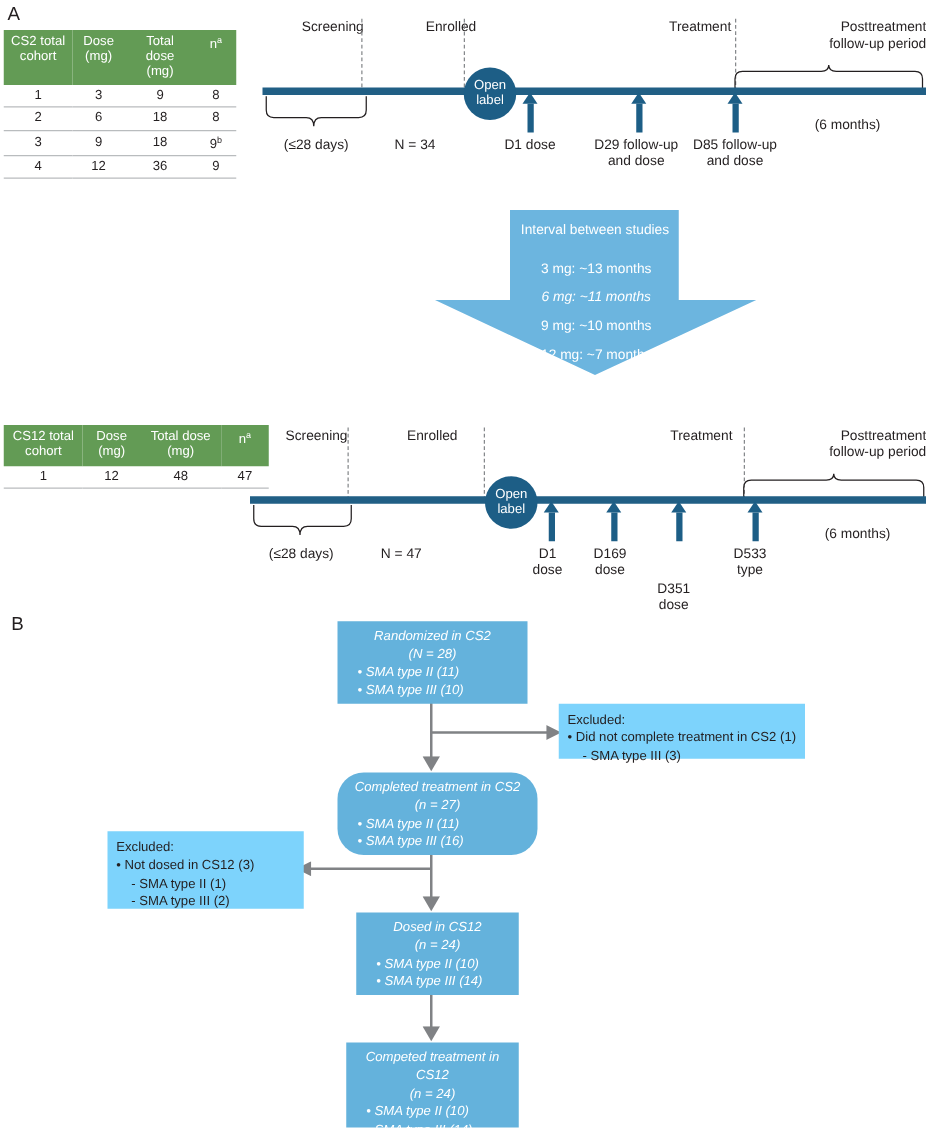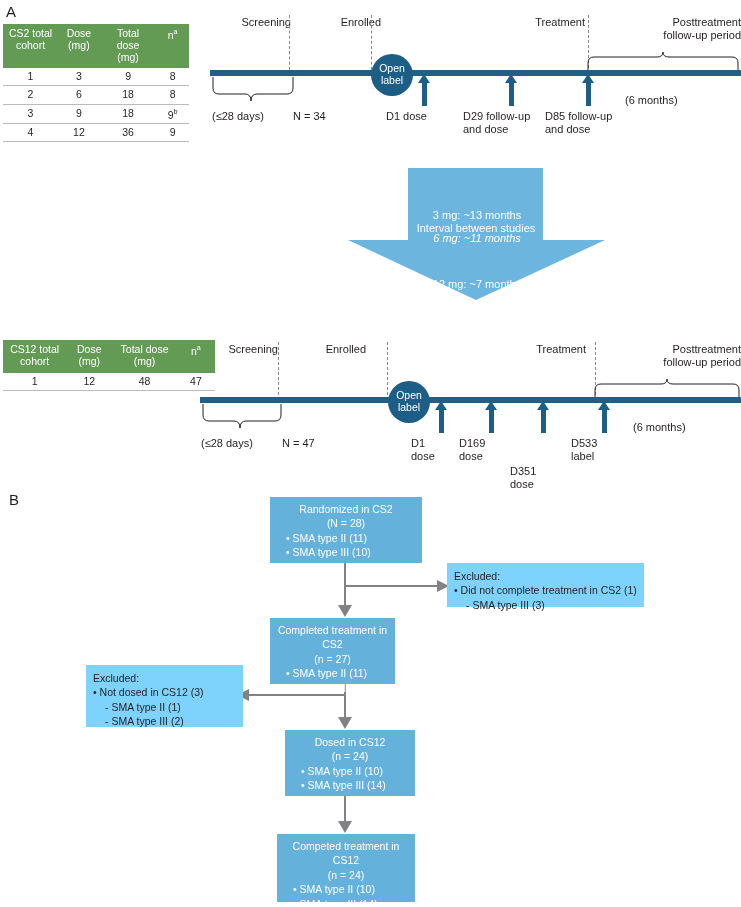--- a/index.html
+++ b/index.html
@@ -17,33 +17,33 @@
       padding:4px 5px 5px 5px;line-height:1.12;text-align:center;vertical-align:top;}
   .dtable tbody td{padding:2px 5px;text-align:center;border-bottom:1px solid #b9bcbe;
       font-size:10.5px;line-height:1.25;}
   .dtable tbody tr:last-child td{border-bottom:1px solid #b9bcbe;}
   .dtable .sup{font-size:7.2px;vertical-align:super;}
 
   
   .tl-bar{background:#215f85;height:6px;}
   .tl-dash{border-left:1px dashed #86898c;width:0;}
   .tl-label{font-size:11px;color:#231f20;text-align:right;line-height:1.18;}
-  .tl-sub{font-size:11px;color:#231f20;text-align:left;line-height:1.18;}
+  .tl-sub{font-size:11px;color:#231f20;text-align:center;line-height:1.18;}
   .openlabel{background:#1d5e86;color:#ffffff;border-radius:50%;
       display:flex;align-items:center;justify-content:center;text-align:center;
       font-size:10.5px;line-height:1.1;}
 
   
   .up-arrow{width:0;height:0;}
   .interval-title{font-size:11px;color:#ffffff;text-align:center;line-height:1.2;}
   .interval-line{font-size:11px;color:#ffffff;text-align:center;line-height:1.55;}
 
   
   .fbox{background:#64b2dc;color:#ffffff;font-size:10.5px;line-height:1.38;
-        box-sizing:border-box;padding:5px 6px 5px 6px;}
+        box-sizing:border-box;padding:5px 6px 5px 6px;font-style:italic;}
   .fbox .ttl{display:block;text-align:center;}
   .fbox .sub{display:block;text-align:center;}
   .fbox .bul{display:block;text-align:left;padding-left:10px;}
   .gbox{background:#7dd3fc;color:#231f20;font-size:10.5px;line-height:1.36;
         box-sizing:border-box;padding:6px 7px;}
   .gbox .hd{display:block;}
   .gbox .b1{display:block;}
   .gbox .b2{display:block;padding-left:12px;}
   .conn{background:#808285;}
 </style>
@@ -136,23 +136,24 @@
 and dose</div>
   <div class="abs tl-sub" style="left:340px;top:98px;width:86px;white-space:pre-line;">D85 follow-up
 and dose</div>
   <div class="abs tl-sub" style="left:420px;top:82px;width:106px;">(6 months)</div>
 </div>
 
 <div class="abs" style="left:345px;top:168px;width:262px;height:133px;">
   <svg class="abs" style="left:0;top:0;" width="262" height="133" viewBox="0 0 262 133">
     <path d="M63,0 L198,0 L198,72 L260,72 L131,132 L3,72 L63,72 Z" fill="#6cb5df"></path>
   </svg>
-  <div class="abs interval-title" style="left:63px;top:10px;width:136px;margin-top:44px;">Interval between studies</div>
+  <div class="abs interval-title" style="left:63px;top:10px;width:136px;">Interval between studies</div>
   <div class="abs interval-line" style="left:44px;top:39px;width:176px;">3 mg: ~13 months</div>
   <div class="abs interval-line" style="left:44px;top:62px;width:176px;font-style:italic;">6 mg: ~11 months</div>
+  <div class="abs interval-line" style="left:44px;top:85px;width:176px;">9 mg: ~10 months</div>
   <div class="abs interval-line" style="left:44px;top:108px;width:176px;">12 mg: ~7 months</div>
 </div>
 
 <div class="abs" style="left:3px;top:340px;">
   <table class="dtable" style="width:212px;">
     <thead>
       <tr>
         <th style="width:62px;">CS12 total cohort</th>
         <th style="width:40px;">Dose (mg)</th>
         <th style="width:66px;">Total dose (mg)</th>
@@ -214,21 +215,21 @@
 
   <div class="abs tl-sub" style="left:5px;top:97px;width:80px;">(≤28 days)</div>
   <div class="abs tl-sub" style="left:86px;top:97px;width:78px;">N = 47</div>
   <div class="abs tl-sub" style="left:215px;top:97px;width:54px;white-space:pre-line;">D1
 dose</div>
   <div class="abs tl-sub" style="left:263px;top:97px;width:58px;white-space:pre-line;">D169
 dose</div>
   <div class="abs tl-sub" style="left:314px;top:97px;width:58px;white-space:pre-line;margin-top:28px;">D351
 dose</div>
   <div class="abs tl-sub" style="left:375px;top:97px;width:58px;white-space:pre-line;">D533
-label</div>
+type</div>
   <div class="abs tl-sub" style="left:437px;top:81px;width:106px;">(6 months)</div>
 </div>
 
 <div class="abs panel-letter" style="left:9px;top:492px;">B</div>
 
 <div class="abs conn" style="left:344px;top:562px;width:2px;height:46px;"></div>
 <svg class="abs" style="left:338px;top:605px;" width="14" height="13" viewBox="0 0 14 13">
   <path d="M0,0 L14,0 L7,12 Z" fill="#808285"></path>
 </svg>
 
@@ -258,21 +259,21 @@
   <span class="bul">• SMA type II (11)</span>
   <span class="bul">• SMA type III (10)</span>
 </div>
 
 <div class="abs gbox" style="left:447px;top:563px;width:197px;height:44px;">
   <span class="hd">Excluded:</span>
   <span class="b1">• Did not complete treatment in CS2 (1)</span>
   <span class="b2">- SMA type III (3)</span>
 </div>
 
-<div class="abs fbox" style="left:270px;top:618px;width:125px;height:66px;">
+<div class="abs fbox" style="left:270px;top:618px;width:160px;height:66px;border-radius:21px;">
   <span class="ttl">Completed treatment in CS2</span>
   <span class="sub">(n = 27)</span>
   <span class="bul">• SMA type II (11)</span>
   <span class="bul">• SMA type III (16)</span>
 </div>
 
 <div class="abs gbox" style="left:86px;top:665px;width:157px;height:62px;">
   <span class="hd">Excluded:</span>
   <span class="b1">• Not dosed in CS12 (3)</span>
   <span class="b2">- SMA type II (1)</span>

